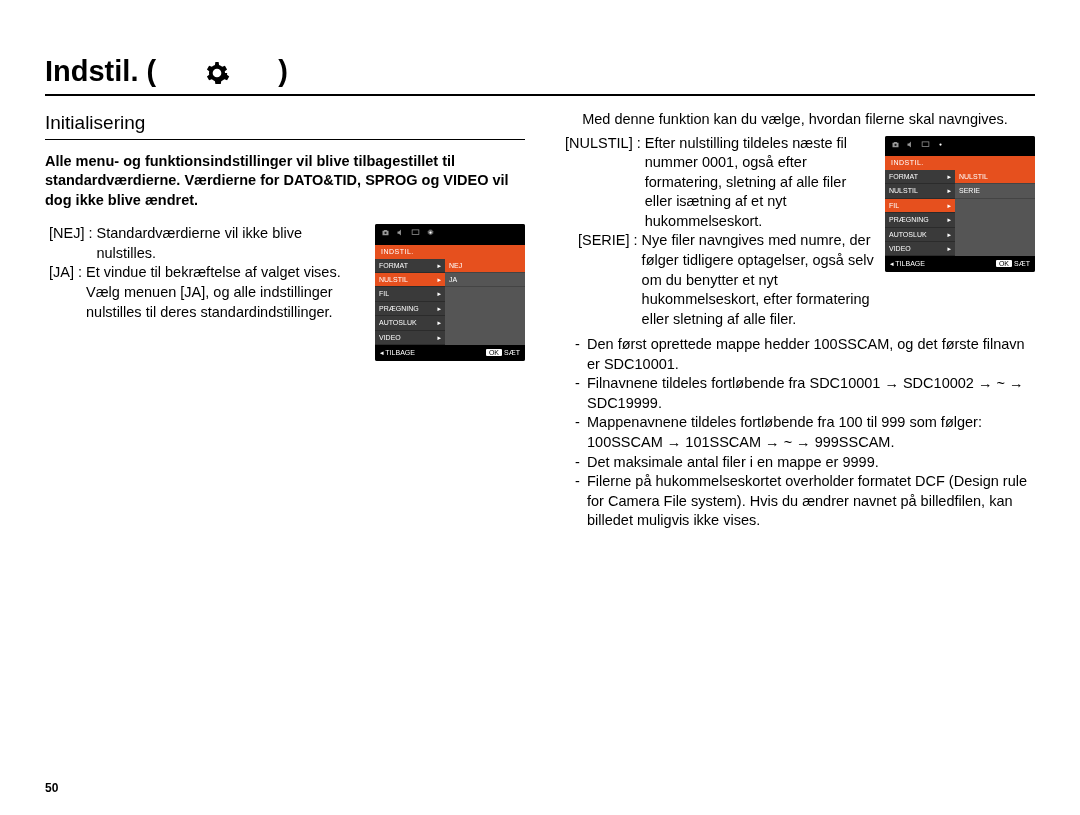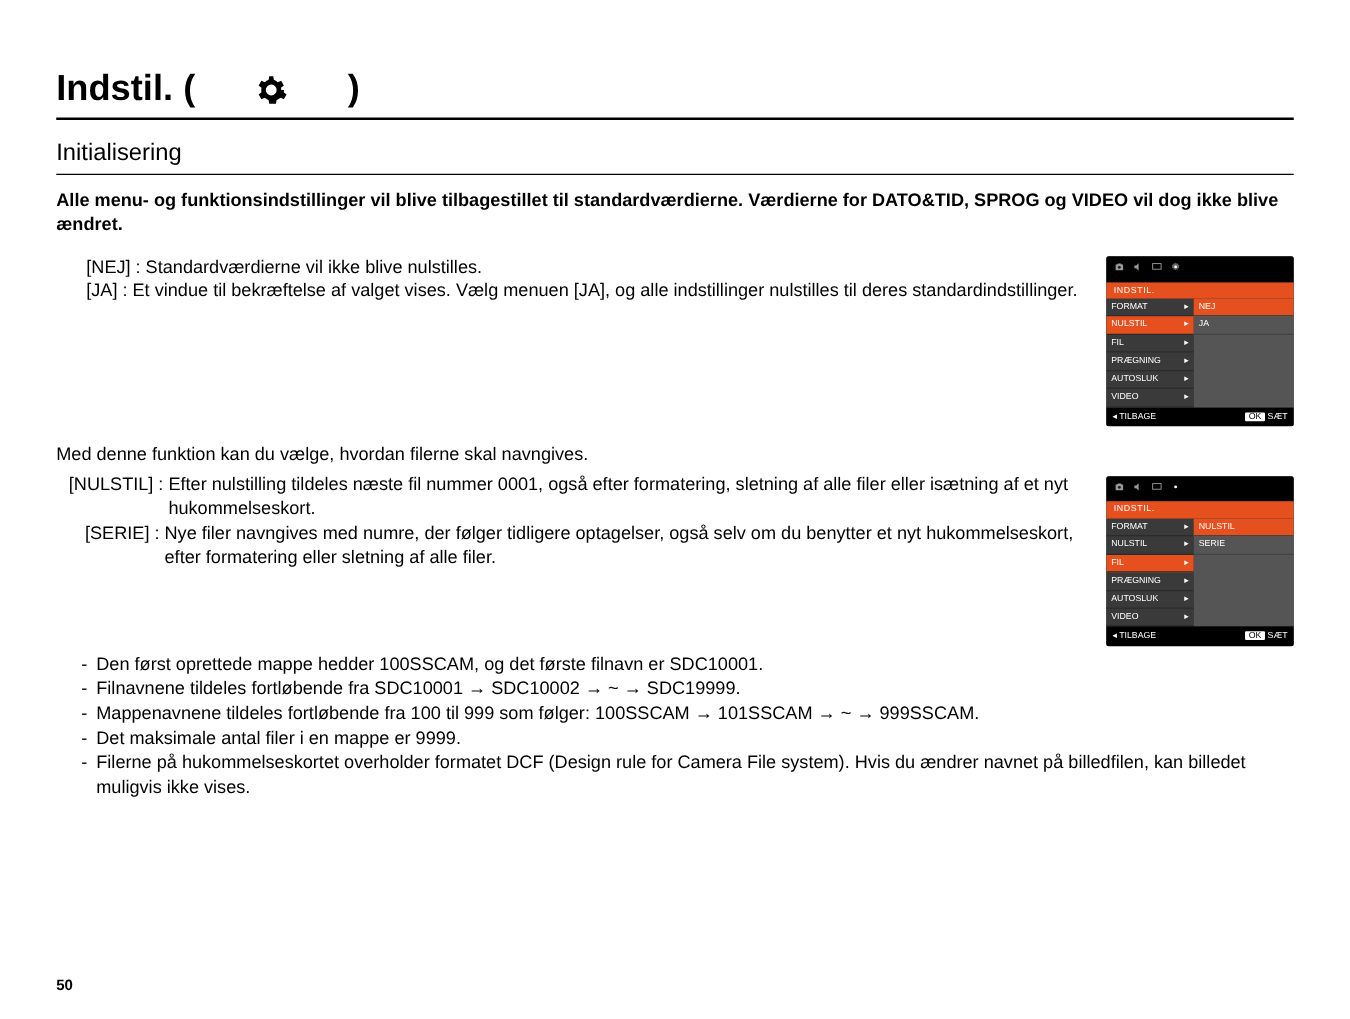--- a/index.html
+++ b/index.html
@@ -23,37 +23,36 @@
     align-items: baseline;
     gap: 44px;
   }
   .page-title .gear {
     display:inline-block;
     vertical-align: middle;
     margin: 0 4px;
   }
   .cols {
     display: flex;
-    gap: 14px;
-    flex-direction: column;
+    gap: 30px;
   }
   .col {
     flex: 1 1 50%;
     font-size: 14.5px;
     line-height: 1.35;
   }
   .col h2 {
     font-size: 19px;
     font-weight: normal;
     border-bottom: 1px solid #000;
     margin: 0 0 12px 0;
     padding-bottom: 3px;
   }
   .sub-head { margin: 10px 0 2px 10px; }
-  .def-row { display:flex; margin-left:24px; }
+  .def-row { display:flex; margin-left:4px; }
   .def-key { flex: 0 0 auto; white-space: nowrap; }
   .def-sep { flex: 0 0 auto; padding: 0 4px; }
   .def-val { flex: 1 1 auto; }
   .screen-and-text { position: relative; }
   
   .lcd {
     width: 150px;
     background: #2b2b2b;
     color: #fff;
     font-size: 8px;
@@ -212,21 +211,21 @@
         <span class="def-key">[JA]</span>
         <span class="def-sep">:</span>
         <span class="def-val">Et vindue til bekræftelse af valget vises. Vælg menuen [JA], og alle indstillinger nulstilles til deres standardindstillinger.</span>
       </div>
       <div style="clear:both"></div>
     </div>
   </div>
 
   <div class="col">
 
-    <div style="margin-bottom:4px;">Med denne funktion kan du vælge, hvordan filerne skal navngives.</div>
+    <div style="margin-bottom:4px;text-align:center;">Med denne funktion kan du vælge, hvordan filerne skal navngives.</div>
 
     <div class="right-lcd-wrap">
       <div class="lcd">
         <div class="tabbar">
           <span><svg class="tiny-icon" viewBox="0 0 24 24">
                 <path fill="#fff" d="M4 7h3l2-2h6l2 2h3v12H4z"></path>
                 <circle cx="12" cy="13" r="3" fill="#2b2b2b"></circle>
               </svg></span>
           <span><svg class="tiny-icon" viewBox="0 0 24 24">
                 <path fill="#fff" d="M4 9v6h4l5 5V4L8 9H4z"></path>

